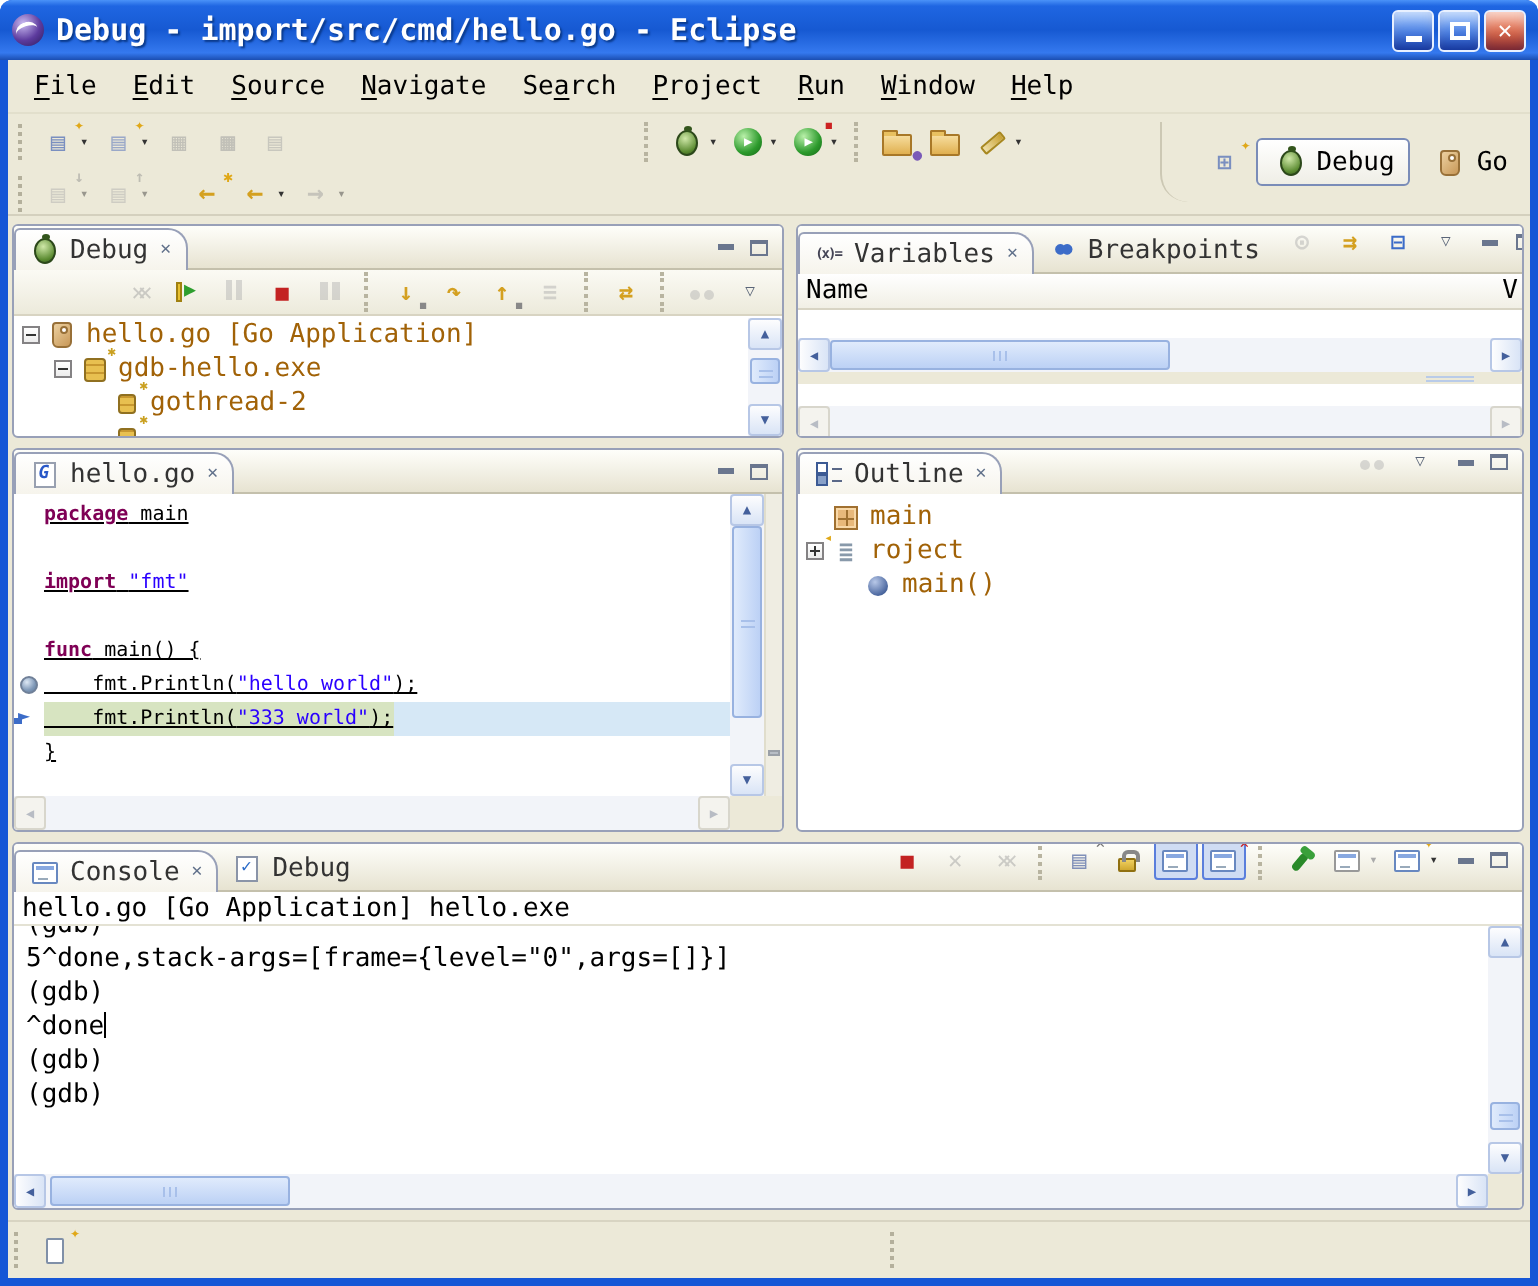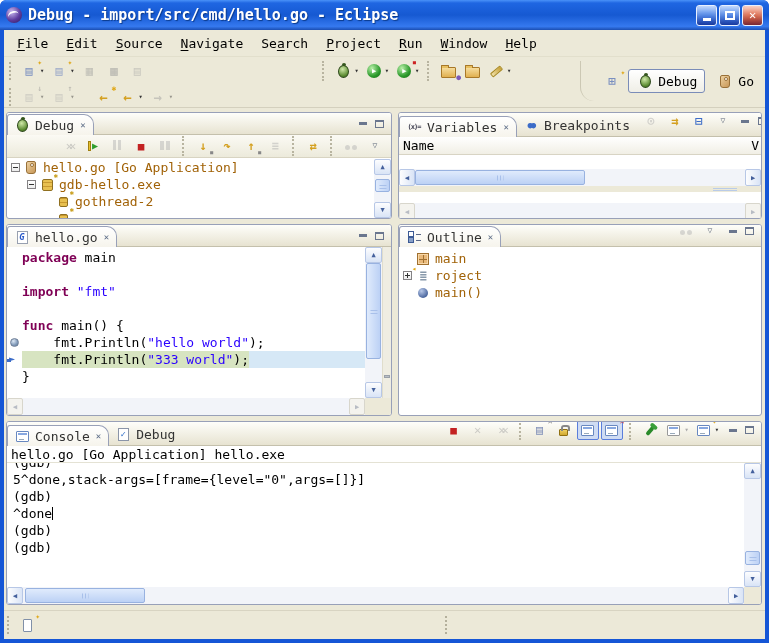--- a/index.html
+++ b/index.html
@@ -135,21 +135,21 @@
   .sb.h .thumb{top:1px;bottom:1px;background:linear-gradient(180deg,#e0ebfc,#bcd1f5);}
   .sb .thumb::after{content:"";position:absolute;left:50%;top:50%;width:7px;height:5px;transform:translate(-50%,-50%);
     background:repeating-linear-gradient(90deg,#a8c0ea 0 1px,transparent 1px 3px);}
   .sb.v .thumb::after{background:repeating-linear-gradient(0deg,#a8c0ea 0 1px,transparent 1px 3px);width:7px;height:6px;}
 
   
   .ed-body{position:absolute;top:22px;left:0;right:0;bottom:17px;display:flex;}
   .code-col{flex:1;overflow:hidden;position:relative;background:#fff;padding-top:2px;}
   .cl{display:flex;height:17px;align-items:center;}
   .cl .gut{width:15px;flex:0 0 15px;height:17px;position:relative;background:#fff;}
-  .cl .ltext{white-space:pre;font-size:13px;line-height:17px;}
+  .cl .ltext{white-space:pre;font-size:10px;line-height:17px;text-decoration:underline;}
   .cl.hl{background:#d6e8f6;}
   .cl.hl .ltext{background:#d7e4c1;}
   .tk-kw{color:#7f0055;font-weight:bold;}
   .tk-str{color:#2a00ff;}
   .tk-pl{color:#000;}
   .mk-ball{position:absolute;left:3px;top:4px;width:9px;height:9px;border-radius:50%;border:1px solid #708098;
     background:radial-gradient(circle at 35% 30%,#dde8f5,#8099b8 60%,#5c7898);}
   .mk-ip{position:absolute;left:2px;top:2px;color:#3c6cc8;font-size:10px;font-weight:bold;}
   .mk-ip::before{content:"";position:absolute;left:-2px;top:6px;width:4px;height:3px;background:#3c6cc8;}
   .ruler{width:9px;background:#efede2;position:relative;border-left:1px solid #e0ddcc;}
@@ -628,21 +628,21 @@
               <i></i>
             </span>
           <span class="vb maxv">
               <i></i>
             </span>
         </div>
       </div>
       <div class="tree" style="padding-top:3px;" id="outline-tree">
           <div class="trow" style="padding-left: 4px;"><span class="exp-spacer"></span><span class="ticon gi"><i class="ic-pkg"></i></span><span class="tlabel">main</span></div>
           <div class="trow" style="padding-left: 4px;"><span class="exp plus"></span><span class="ticon gi"><b class="ch" style="color:#8899aa">≣</b><b class="bdg" style="font-size:7px;left:-4px;right:auto;top:-2px">◂</b></span><span class="tlabel">roject</span></div>
-          <div class="trow" style="padding-left: 4px;"><span class="exp-spacer"></span><span class="ticon gi"><i class="ic-fn"></i></span><span class="tlabel">main()</span></div>
+          <div class="trow" style="padding-left: 4px; margin-left: 16px;"><span class="exp-spacer"></span><span class="ticon gi"><i class="ic-fn"></i></span><span class="tlabel">main()</span></div>
         </div>
     </div>
 
     <div class="view" style="left:2px;top:391px;width:756px;height:184px;">
       <div class="view-header h24" id="console-header">
           <div class="vtab active">
             <span class="gi">
               <i class="ic-console"></i>
             </span>
             <span>Console</span>

